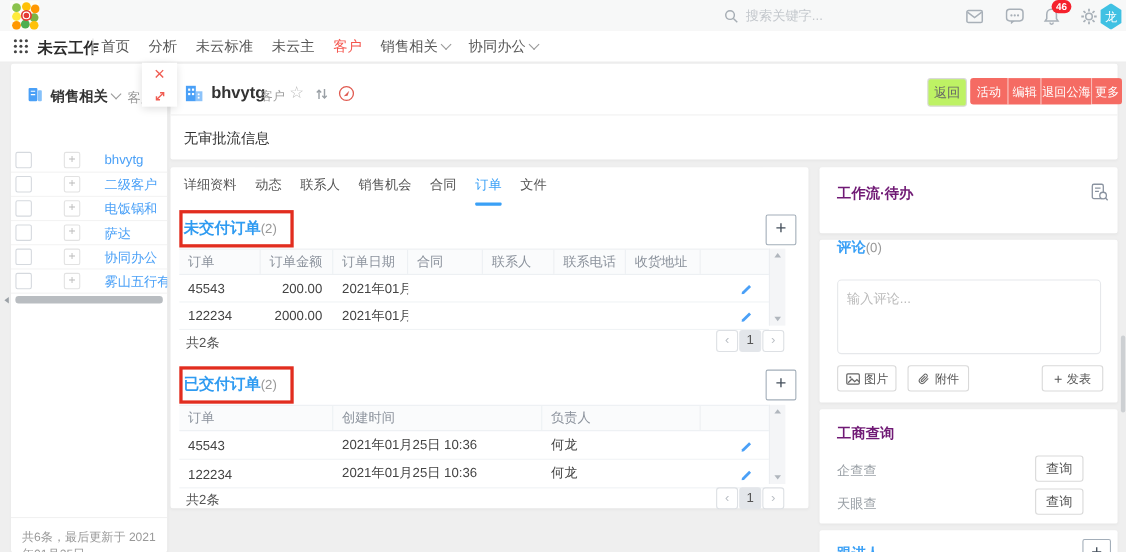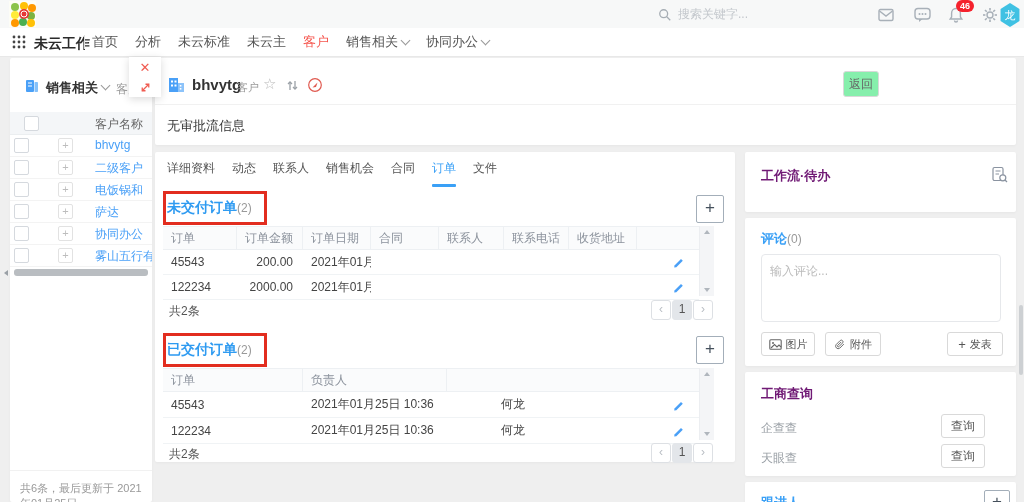--- a/index.html
+++ b/index.html
@@ -33,21 +33,21 @@
   .cust-link{position:absolute;left:85px;top:4px;color:#4aa0f7;font-size:12px;white-space:nowrap;cursor:pointer}
   .hthumb{position:absolute;left:14px;top:269px;width:134px;height:7px;background:#b9bdc1;border-radius:3px}
   .tri-left{position:absolute;left:4px;top:270px;width:0;height:0;border-top:3px solid transparent;
             border-bottom:3px solid transparent;border-right:4px solid #9aa0a6}
   
   .popup{position:absolute;left:129px;top:57px;width:32px;height:40px;background:#fff;z-index:40;
          box-shadow:0 2px 8px rgba(0,0,0,.15);display:flex;flex-direction:column;align-items:center;justify-content:space-around}
   .popup .x{color:#f05c52;font-size:13px;line-height:13px;cursor:pointer}
   
   .btn-back{position:absolute;left:843px;top:71px;width:34px;height:24px;border:1px solid #d9d9d9;border-radius:3px;
-            background:#86efac;color:#666;font-size:12px;display:flex;align-items:center;justify-content:center;cursor:pointer}
+            background:#bef264;color:#666;font-size:12px;display:flex;align-items:center;justify-content:center;cursor:pointer}
   .red-group{position:absolute;left:882px;top:71px;height:24px;display:flex}
   .red-btn{background:#f56b63;color:#fff;font-size:11px;display:flex;align-items:center;justify-content:center;cursor:pointer}
   .red-btn+.red-btn{border-left:1px solid rgba(255,255,255,.45)}
   .red-btn:first-child{border-radius:3px 0 0 3px}
   .red-btn:last-child{border-radius:0 3px 3px 0}
   
   .tabs{position:absolute;left:167px;top:160px;display:flex;gap:17px;font-size:12px;color:#555}
   .tab{cursor:pointer}
   .tab.active{color:#3aa0f6}
   .tab-underline{position:absolute;left:432px;top:184px;width:24px;height:3px;background:#3aa0f6;border-radius:1px}
@@ -186,24 +186,20 @@
     <svg class="abs" style="left:14px;top:20px" width="16" height="16" viewBox="0 0 16 16">
       <rect x="2" y="2" width="8" height="12" rx="1" fill="#4aa0f7"></rect>
       <rect x="10.5" y="4" width="3.5" height="10" rx="0.8" fill="#85c1fa"></rect>
       <line x1="4" y1="5" x2="8" y2="5" stroke="#fff"></line>
         <line x1="4" y1="8" x2="8" y2="8" stroke="#fff"></line>
     </svg>
     <span class="abs" style="left:36px;top:21px;font-size:13px;font-weight:bold">销售相关</span>
     <span class="caret abs" style="left:92px;top:27px"></span>
     <span class="abs" style="left:106px;top:23px;color:#999;font-size:12px">客户</span>
   </div>
-  <div class="s-headrow">
-    <div class="checkbox" style="left:14px;top:4px;position:absolute"></div>
-    <span class="abs" style="left:85px;top:4px;color:#666">客户名称</span>
-  </div>
   <div class="s-row" style="top:134px">
     <div class="checkbox" style="left:4px;top:4px"></div>
     <span class="plusbox" style="left:48px;top:4px">+</span>
     <span class="cust-link">bhvytg</span>
   </div>
   <div class="s-row" style="top:156px">
     <div class="checkbox" style="left:4px;top:4px"></div>
     <span class="plusbox" style="left:48px;top:4px">+</span>
     <span class="cust-link">二级客户</span>
   </div>
@@ -268,20 +264,26 @@
       </g>
     </svg>
     <svg class="abs" style="left:152px;top:19px" width="16" height="16" viewBox="0 0 16 16">
       <circle cx="8" cy="8" r="6.3" fill="none" stroke="#e05a50" stroke-width="1.2"></circle>
       <path d="M5.5 10.5 L10.5 5.5 L9 10 Z" fill="#e05a50"></path>
     </svg>
     <div class="divline" style="left:0;top:46px;width:861px;height:1px"></div>
     <span class="abs" style="left:12px;top:59px;font-size:13px;color:#333">无审批流信息</span>
   </div>
   <div class="btn-back">返回</div>
+  <div class="red-group">
+    <div class="red-btn" style="width:34px">活动</div>
+    <div class="red-btn" style="width:29px">编辑</div>
+    <div class="red-btn" style="width:45px">退回公海</div>
+    <div class="red-btn" style="width:27px">更多</div>
+  </div>
 
   <div class="card" style="left:155px;top:152px;width:580px;height:310px"></div>
   <div class="tabs">
     <span class="tab">详细资料</span>
     <span class="tab">动态</span>
     <span class="tab">联系人</span>
     <span class="tab">销售机会</span>
     <span class="tab">合同</span>
     <span class="tab active">订单</span>
     <span class="tab">文件</span>
@@ -341,20 +343,21 @@
   <div class="pgbox cur" style="left:672px;top:300px">1</div>
   <div class="pgbox" style="left:693px;top:300px">›</div>
 
   <span class="sec-title" style="left:167px;top:341px"><span>已交付订单</span><span class="sec-count">(2)</span></span>
   <div class="annot" style="left:163px;top:333px;width:98px;height:28px"></div>
   <div class="add-btn" style="left:696px;top:336px">+</div>
 
   <div class="tbl" style="left:163px;top:368px">
     <div class="thead">
       <span style="width:140px">订单</span>
+      <span style="width:190px">创建时间</span>
       <span style="width:144px">负责人</span>
       <span style="width:62px"></span>
     </div>
     <div class="trow" style="height:25px">
       <span style="width:140px" class="order-link">45543</span>
       <span style="width:190px">2021年01月25日 10:36</span>
       <span style="width:144px">何龙</span>
       <span style="width:62px" class="editcell">
         <svg width="12" height="12" viewBox="0 0 12 12">
             <path d="M1.5 9.5 L8 3 L9.8 4.8 L3.3 11.3 L1.2 11.6 Z" fill="#4aa0f7"></path>
@@ -386,21 +389,21 @@
     <svg class="abs" style="left:246px;top:14px" width="17" height="17" viewBox="0 0 17 17">
       <rect x="2" y="1.5" width="10" height="13" rx="1.5" fill="none" stroke="#8a93a0" stroke-width="1.2"></rect>
       <line x1="4.5" y1="5" x2="9.5" y2="5" stroke="#8a93a0"></line>
         <line x1="4.5" y1="8" x2="8" y2="8" stroke="#8a93a0"></line>
       <circle cx="11.8" cy="11.8" r="3" fill="#fff" stroke="#8a93a0" stroke-width="1.2"></circle>
       <line x1="14" y1="14" x2="16" y2="16" stroke="#8a93a0" stroke-width="1.3"></line>
     </svg>
   </div>
 
   <div class="card" style="left:745px;top:218px;width:271px;height:148px"></div>
-  <span class="p-title blue" style="left:761px;top:230px"><span>评论</span><span class="p-count">(0)</span></span>
+  <span class="p-title blue" style="left:761px;top:216px"><span>评论</span><span class="p-count">(0)</span></span>
   <textarea class="comment-box" placeholder="输入评论..." style=""></textarea>
   <div class="sm-btn" style="left:761px;top:332px;width:54px">
     <svg width="13" height="11" viewBox="0 0 13 11">
       <rect x="0.8" y="0.8" width="11.4" height="9.4" rx="1" fill="none" stroke="#666" stroke-width="1.1"></rect>
       <circle cx="4" cy="4" r="1" fill="#666"></circle>
         <path d="M2 9 L5.5 5.5 L8 8 L10 6 L12 8" fill="none" stroke="#666" stroke-width="1.1"></path>
     </svg>
     <span>图片</span>
   </div>
   <div class="sm-btn" style="left:825px;top:332px;width:56px">

